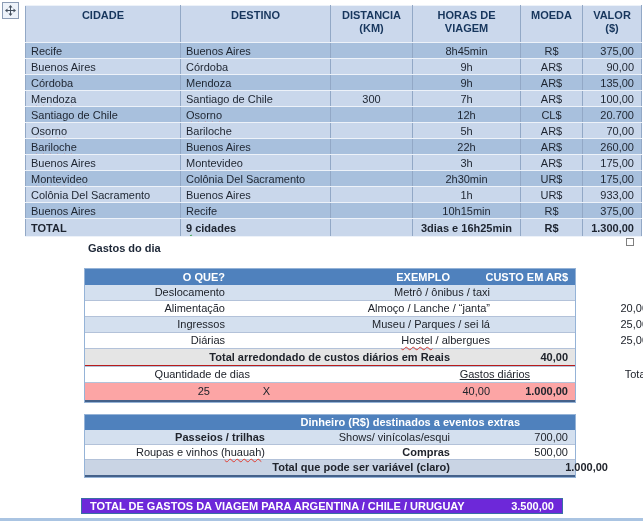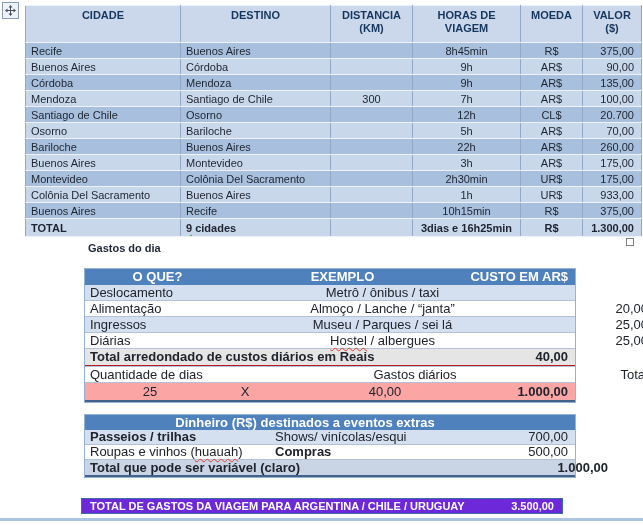--- a/index.html
+++ b/index.html
@@ -51,22 +51,22 @@
   .frow{display:flex;align-items:center;background:#ffffff;}
   .frow.alt{background:#d4e0ef;}
   .frow.head{background:#4f81bd;}
   .frow.head .cell{color:#ffffff;font-weight:bold;}
   .frow.totalrow{background:#e5e5e5;font-weight:bold;border-top:1px solid #7c9cc4;border-bottom:1px solid #b91c1c;}
   .frow.calcrow{background:#fca5a5;border-bottom:2px solid #44618a;}
   .frow.t3total{background:#c9d4e4;font-weight:bold;border-top:1px solid #7c9cc4;border-bottom:2px solid #44618a;}
   .frow + .frow{border-top:1px solid #b3c2d9;}
   .frow.head + .frow{border-top:none;}
   .cell{
-    box-sizing:border-box;padding:8px 5px;font-size:13px;color:#20242c;
-    white-space:nowrap;overflow:hidden;flex:none;
+    box-sizing:border-box;padding:8px 5px;font-size:11px;color:#20242c;
+    white-space:nowrap;overflow:hidden;flex:none;text-align:right;
   }
   .bold{font-weight:bold;}
   .h16{height:16px;line-height:16px;} .h15{height:15px;line-height:15px;gap:40px;}
   .h14{height:14px;line-height:14px;} .h17{height:17px;line-height:17px;}
   
   #grand{
     position:absolute;left:81px;top:498px;width:482px;height:16px;
     background:#6d28d9;border:1px solid #3a6ea5;box-sizing:border-box;
     display:flex;justify-content:space-between;align-items:center;
     padding:0 8px;color:#ffffff;font-weight:bold;font-size:11px;line-height:15px;white-space:nowrap;
@@ -241,21 +241,21 @@
       <div class="cell al" style="width: 145px;">Diárias</div>
       <div class="cell ac" style="width: 225px;"><span class="sq-red">Hostel</span> / albergues</div>
       <div class="cell ar" style="width: 120px;">25,00</div>
     </div>
     <div class="frow totalrow h16">
       <div class="cell al" style="width: 370px;">Total arredondado de custos diários em Reais</div>
       <div class="cell ar" style="width: 120px;">40,00</div>
     </div>
     <div class="frow h15">
       <div class="cell al" style="width: 170px;">Quantidade de dias</div>
-      <div class="cell ac" style="width: 240px;">Gastos diários</div>
+      <div class="cell ac" style="width: 240px; text-decoration: underline;">Gastos diários</div>
       <div class="cell ar" style="width: 80px;">Total</div>
     </div>
     <div class="frow calcrow h17">
       <div class="cell ac" style="width: 130px;">25</div>
       <div class="cell ac" style="width: 60px;">X</div>
       <div class="cell ac" style="width: 220px;">40,00</div>
       <div class="cell ar bold" style="width: 80px;">1.000,00</div>
     </div>
   </div>
 

